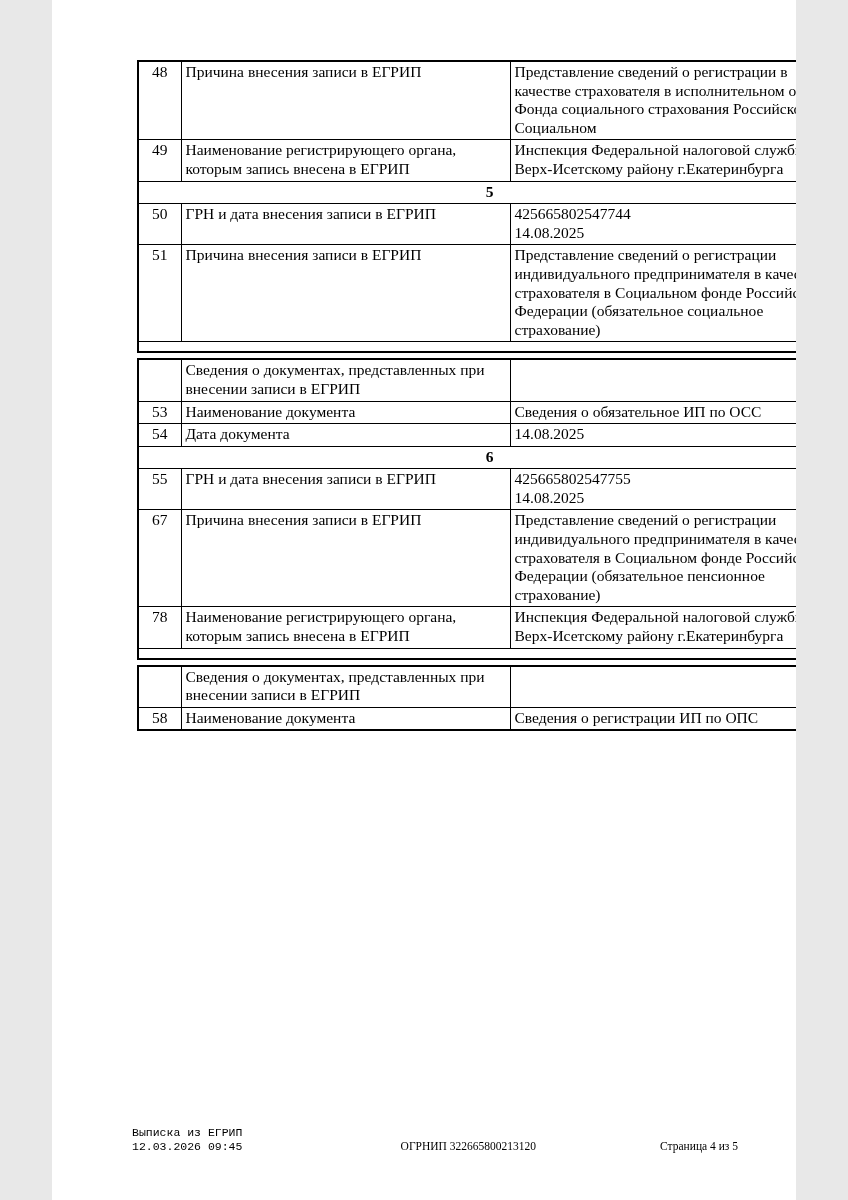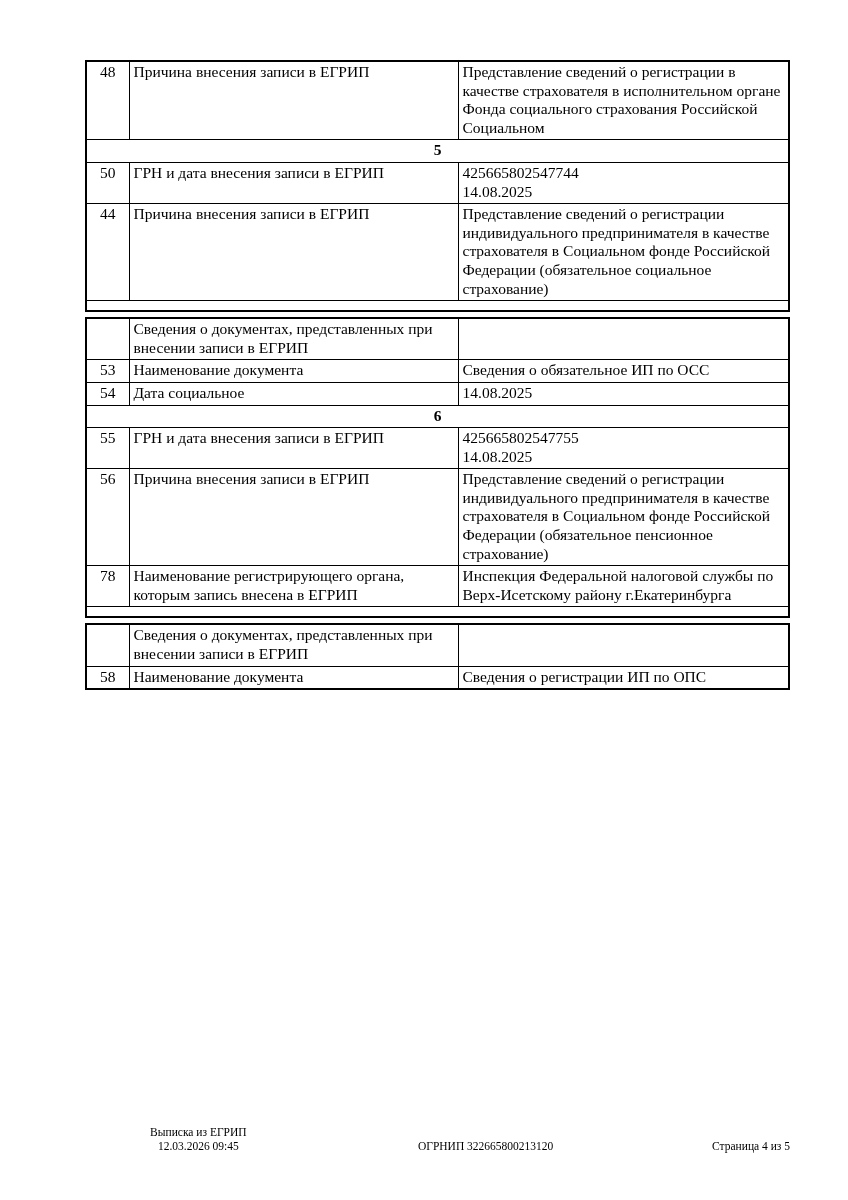--- a/index.html
+++ b/index.html
@@ -2,21 +2,21 @@
 <html lang="ru"><head>
 <meta charset="utf-8">
 <style>
   html, body {
     margin: 0;
     padding: 0;
     background: #e8e8e8;
   }
   .page {
     position: relative;
-    width: 848px;
+    width: 744px;
     height: 1200px;
     background: #ffffff;
     margin: 0 auto;
     font-family: "Liberation Serif", "DejaVu Serif", serif;
     color: #000000;
     overflow: hidden;
   }
   .table-area {
     position: absolute;
     left: 85px;
@@ -57,21 +57,21 @@
   .footer {
     position: absolute;
     left: 80px;
     right: 58px;
     top: 1126px;
     display: flex;
     align-items: flex-end;
     font-size: 11.5px;
     line-height: 13.5px;
   }
-  .footer-left   { flex: 1; text-align: center; }
+  .footer-left   { flex: 1; text-align: left; font-family: Liberation Mono, monospace; }
   .footer-center { flex: 1; text-align: right; white-space: nowrap; }
   .footer-right  { flex: 1; text-align: right; }
 </style>
 </head>
 <body>
 
 <div class="page">
 
   <div class="table-area">
 
@@ -80,31 +80,36 @@
           <col style="width:43px">
           <col style="width:329px">
           <col style="width:331px">
         </colgroup>
       <tbody>
         <tr>
           <td class="cell-num">48</td>
           <td class="cell-key">Причина внесения записи в ЕГРИП</td>
           <td class="cell-value">Представление сведений о регистрации в качестве страхователя в исполнительном органе Фонда социального страхования Российской Социальном</td>
         </tr>
+        <tr>
+          <td class="cell-num">49</td>
+          <td class="cell-key">Наименование регистрирующего органа, которым запись внесена в ЕГРИП</td>
+          <td class="cell-value">Инспекция Федеральной налоговой службы по Верх-Исетскому району г.Екатеринбурга</td>
+        </tr>
         <tr class="section-row">
           <td colspan="3">5</td>
         </tr>
         <tr>
           <td class="cell-num">50</td>
           <td class="cell-key">ГРН и дата внесения записи в ЕГРИП</td>
           <td class="cell-value">425665802547744
 14.08.2025</td>
         </tr>
         <tr>
-          <td class="cell-num">44</td>
+          <td class="cell-num">51</td>
           <td class="cell-key">Причина внесения записи в ЕГРИП</td>
           <td class="cell-value">Представление сведений о регистрации индивидуального предпринимателя в качестве страхователя в Социальном фонде Российской Федерации (обязательное социальное страхование)</td>
         </tr>
         <tr class="spacer-row">
           <td colspan="3"></td>
         </tr>
       </tbody>
     </table>
 
     <table class="reg-table">
@@ -119,34 +124,34 @@
           <td class="cell-key">Сведения о документах, представленных при внесении записи в ЕГРИП</td>
           <td class="cell-value"></td>
         </tr>
         <tr>
           <td class="cell-num">53</td>
           <td class="cell-key">Наименование документа</td>
           <td class="cell-value">Сведения о обязательное ИП по ОСС</td>
         </tr>
         <tr>
           <td class="cell-num">54</td>
-          <td class="cell-key">Дата социальное</td>
+          <td class="cell-key">Дата документа</td>
           <td class="cell-value">14.08.2025</td>
         </tr>
         <tr class="section-row">
           <td colspan="3">6</td>
         </tr>
         <tr>
           <td class="cell-num">55</td>
           <td class="cell-key">ГРН и дата внесения записи в ЕГРИП</td>
           <td class="cell-value">425665802547755
 14.08.2025</td>
         </tr>
         <tr>
-          <td class="cell-num">56</td>
+          <td class="cell-num">67</td>
           <td class="cell-key">Причина внесения записи в ЕГРИП</td>
           <td class="cell-value">Представление сведений о регистрации индивидуального предпринимателя в качестве страхователя в Социальном фонде Российской Федерации (обязательное пенсионное страхование)</td>
         </tr>
         <tr>
           <td class="cell-num">78</td>
           <td class="cell-key">Наименование регистрирующего органа, которым запись внесена в ЕГРИП</td>
           <td class="cell-value">Инспекция Федеральной налоговой службы по Верх-Исетскому району г.Екатеринбурга</td>
         </tr>
         <tr class="spacer-row">
           <td colspan="3"></td>

